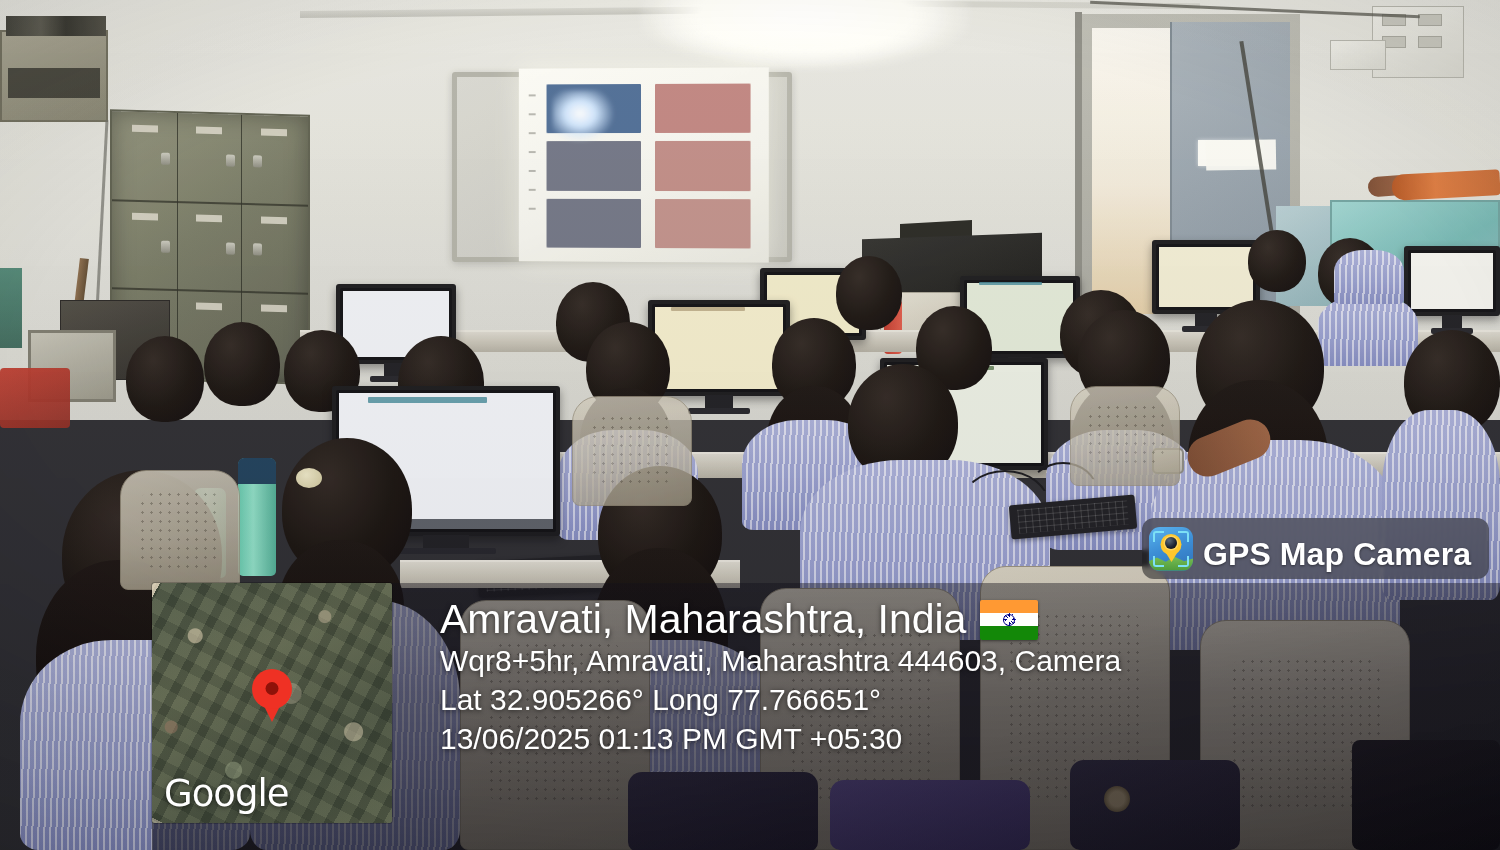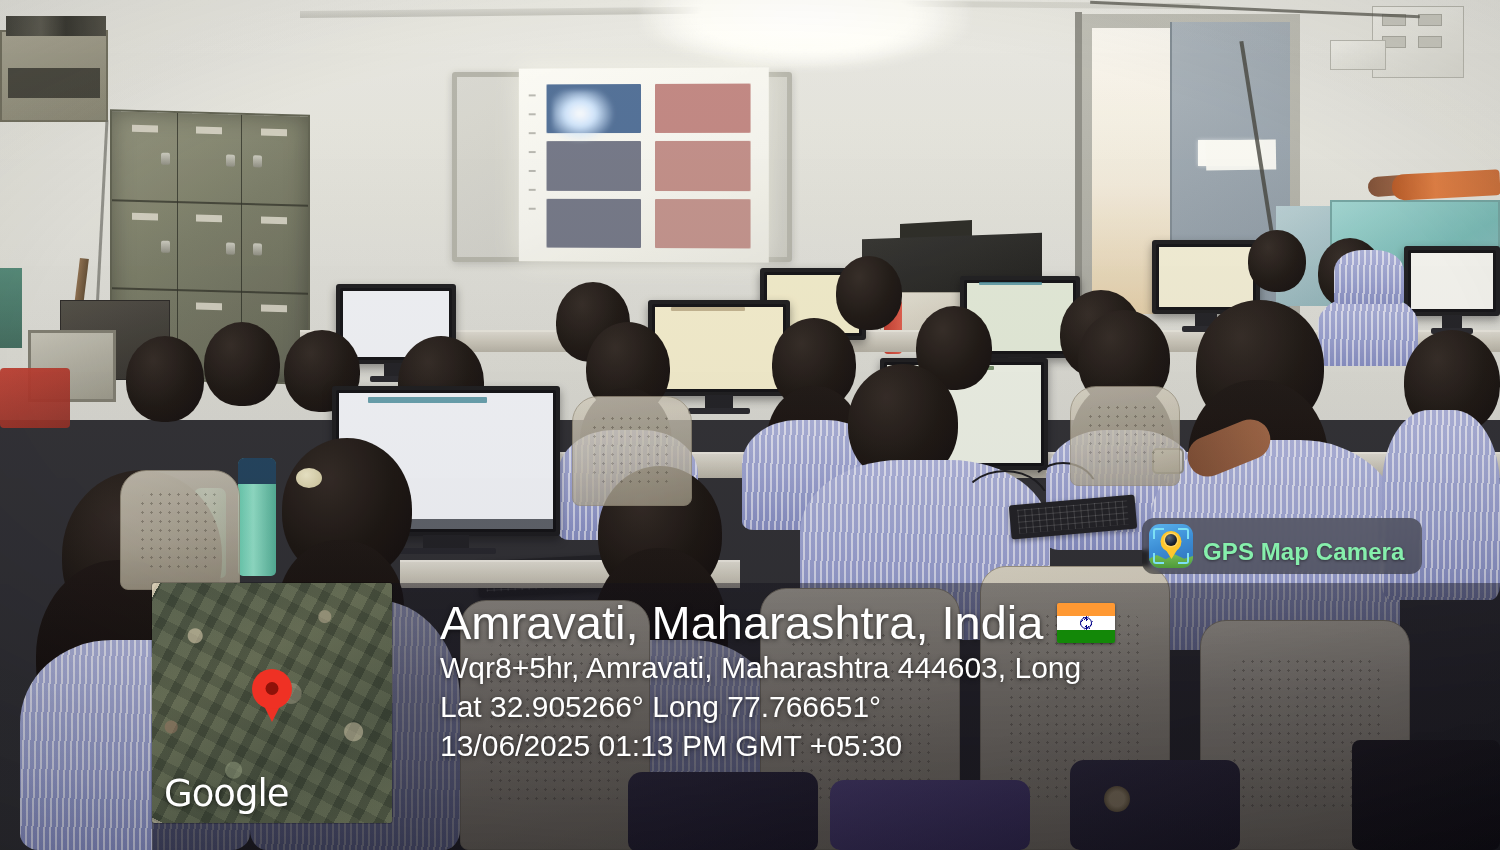--- a/index.html
+++ b/index.html
@@ -343,21 +343,21 @@
     z-index:3;
   }
   .badge-icon .br {
     position:absolute; width:11px; height:11px; border:2px solid #7de0f5;
   }
   .badge-icon .br.tl { left:4px; top:4px; border-right:0; border-bottom:0; border-radius:3px 0 0 0; }
   .badge-icon .br.tr { right:4px; top:4px; border-left:0; border-bottom:0; border-radius:0 3px 0 0; }
   .badge-icon .br.bl { left:4px; bottom:4px; border-right:0; border-top:0; border-radius:0 0 0 3px; }
   .badge-icon .br.br2 { right:4px; bottom:4px; border-left:0; border-top:0; border-radius:0 0 3px 0; }
   .badge-text {
-    color:#86efac; font-weight:bold; font-size:24px; letter-spacing:.1px;
+    color:#ffffff; font-weight:bold; font-size:32px; letter-spacing:.1px;
     white-space:nowrap; text-shadow:0 1px 3px rgba(0,0,0,.5);margin-top:12px;
   }
 
   .info-panel {
     position:absolute; left:152px; top:583px; right:0; bottom:0;
     background:linear-gradient(180deg, rgba(18,16,24,.42) 0%, rgba(14,12,20,.50) 40%, rgba(10,9,16,.55) 100%);
     border-radius:14px 0 0 0;
   }
 
   .map-thumb {
@@ -412,21 +412,21 @@
     letter-spacing:-1px;
     text-shadow:0 1px 4px rgba(0,0,0,.55);
   }
 
   .info-text {
     position:absolute; left:440px; top:598px; right:14px;
     color:#fff;
     text-shadow:0 1px 5px rgba(0,0,0,.65);
   }
   .line-title {
-    font-size:47px; line-height:1.06; font-weight:normal;
+    font-size:41px; line-height:1.06; font-weight:normal;
     display:flex; align-items:center; gap:14px; white-space:nowrap;
   }
   .line-sub {
     font-size:30px; line-height:1.30; font-weight:normal; white-space:nowrap;
   }
   .flag {
     display:inline-block; width:58px; height:40px; position:relative;
     border-radius:2px; overflow:hidden; flex:0 0 auto;
     box-shadow:0 1px 3px rgba(0,0,0,.5);
   }
@@ -779,18 +779,18 @@
   <div class="info-text">
     <div class="line-title">
       <span>Amravati, Maharashtra, India</span>
       <span class="flag">
         <span class="s s1"></span>
           <span class="s s2"></span>
           <span class="s s3"></span>
         <span class="chakra"></span>
       </span>
     </div>
-    <div class="line-sub">Wqr8+5hr, Amravati, Maharashtra 444603, Long</div>
+    <div class="line-sub">Wqr8+5hr, Amravati, Maharashtra 444603, Camera</div>
     <div class="line-sub">Lat 32.905266° Long 77.766651°</div>
     <div class="line-sub">13/06/2025 01:13 PM GMT +05:30</div>
   </div>
 
 </div>
 
 </body></html>

